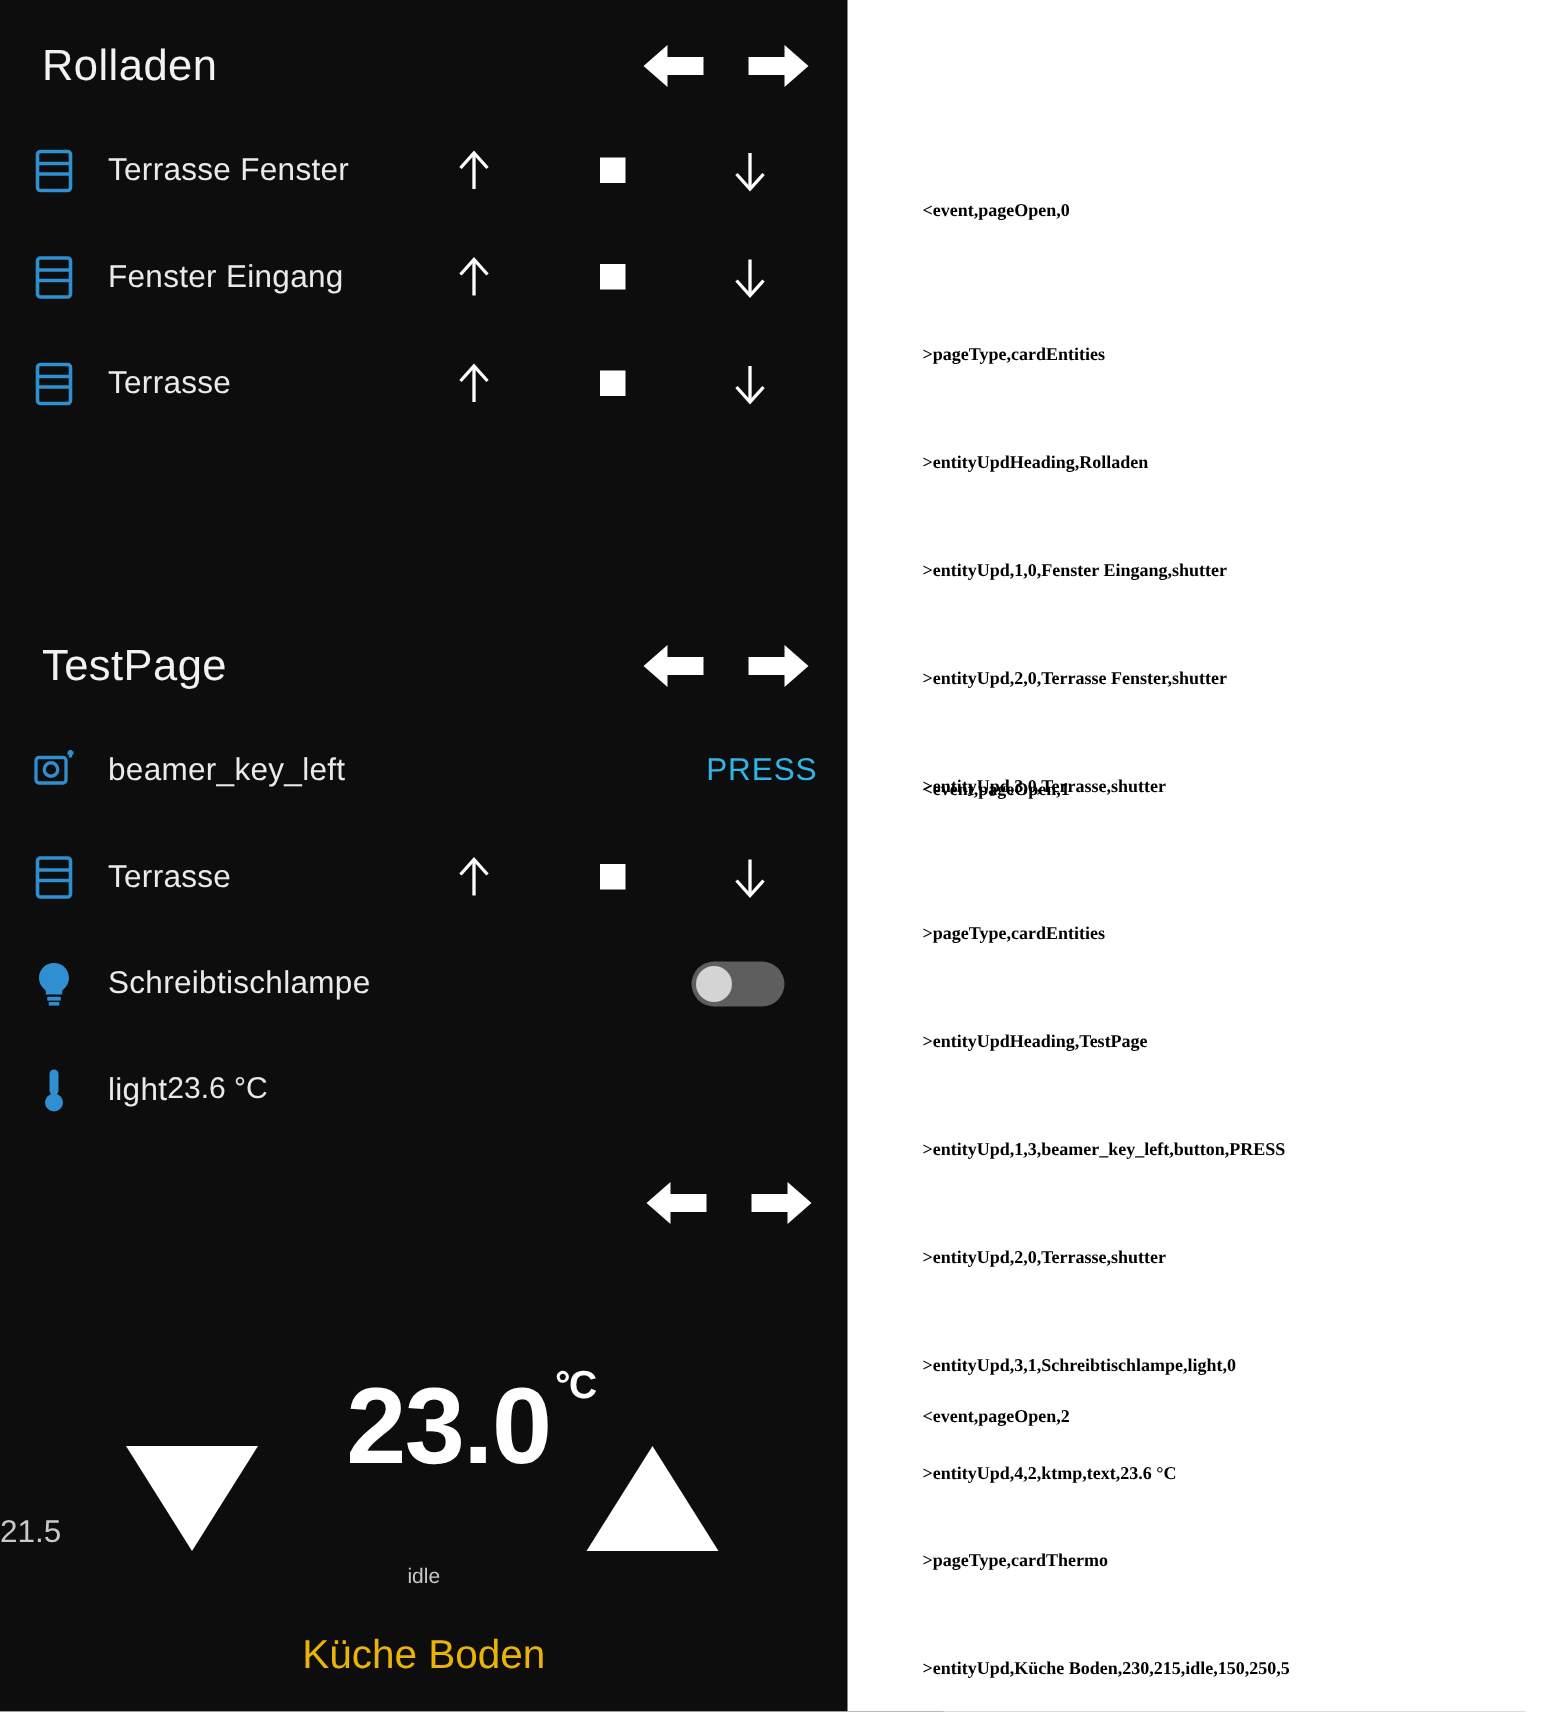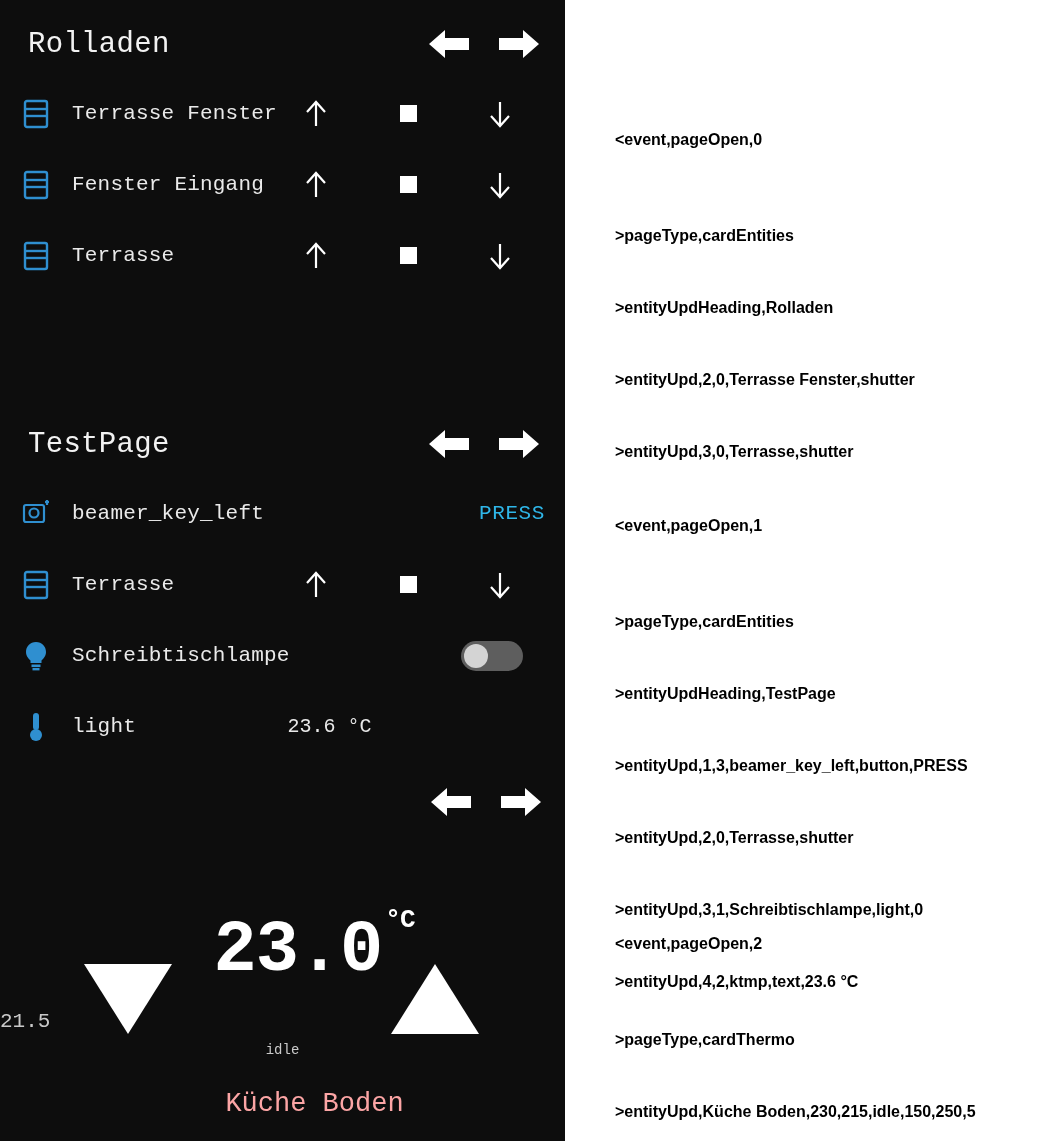--- a/index.html
+++ b/index.html
@@ -22,21 +22,20 @@
   }
   
   .device {
     position: absolute;
     left: 0;
     top: 0;
     width: 629px;
     height: 1141px;
     background: #0d0d0d;
     color: #ffffff;
-    font-family: Liberation Mono, monospace;
   }
   .page {
     position: absolute;
     left: 0;
     width: 565px;
   }
   .page-1 { top: 0; height: 400px; }
   .page-2 { top: 400px; height: 360px; }
   .page-3 { top: 760px; height: 381px; }
 
@@ -114,21 +113,21 @@
     font-size: 21px;
     width: 100%;
     text-align: right;
     padding-right: 20px;
     letter-spacing: 0.6px;
   }
   .value-text {
     color: #e8e8e8;
     font-size: 20px;
     width: 100%;
-    text-align: center;
+    text-align: left;
     padding-right: 42px;
   }
   .switch-wrap {
     width: 100%;
     display: flex;
     justify-content: flex-end;
     padding-right: 42px;
   }
   .switch {
     width: 62px;
@@ -220,42 +219,41 @@
     font-size: 14px;
     color: #c9c9c9;
   }
   .thermo-name {
     position: absolute;
     left: 0;
     bottom: 22px;
     width: 565px;
     text-align: center;
     font-size: 27px;
-    color: #fca5a5;
-    padding-left: 32px;
+    color: #eab308;
   }
 
   
   .log {
     position: absolute;
     left: 565px;
     top: 0;
     width: 480px;
     height: 1141px;
     background: #ffffff;
     color: #000000;
   }
   .log-block {
     position: absolute;
     left: 50px;
-    font-size: 16px;
+    font-size: 12px;
     font-weight: bold;
     line-height: 24px;
     white-space: pre;
-    font-family: Liberation Sans, sans-serif;
+    font-family: Liberation Serif, serif;
   }
   .log-block .event { margin-bottom: 24px; }
   .log-block .line { display: block; }
   .log-1 { top: 80px; }
   .log-2 { top: 466px; }
   .log-3 { top: 884px; }
 </style>
 </head>
 <body>
 
@@ -482,20 +480,21 @@
       <div class="thermo-name">Küche Boden</div>
     </div>
   </div>
 
   <div class="log">
 
     <div class="log-block log-1">
       <span class="line event">&lt;event,pageOpen,0</span>
       <span class="line">&gt;pageType,cardEntities</span>
       <span class="line">&gt;entityUpdHeading,Rolladen</span>
+      <span class="line">&gt;entityUpd,1,0,Fenster Eingang,shutter</span>
       <span class="line">&gt;entityUpd,2,0,Terrasse Fenster,shutter</span>
       <span class="line">&gt;entityUpd,3,0,Terrasse,shutter</span>
     </div>
 
     <div class="log-block log-2">
       <span class="line event">&lt;event,pageOpen,1</span>
       <span class="line">&gt;pageType,cardEntities</span>
       <span class="line">&gt;entityUpdHeading,TestPage</span>
       <span class="line">&gt;entityUpd,1,3,beamer_key_left,button,PRESS</span>
       <span class="line">&gt;entityUpd,2,0,Terrasse,shutter</span>

